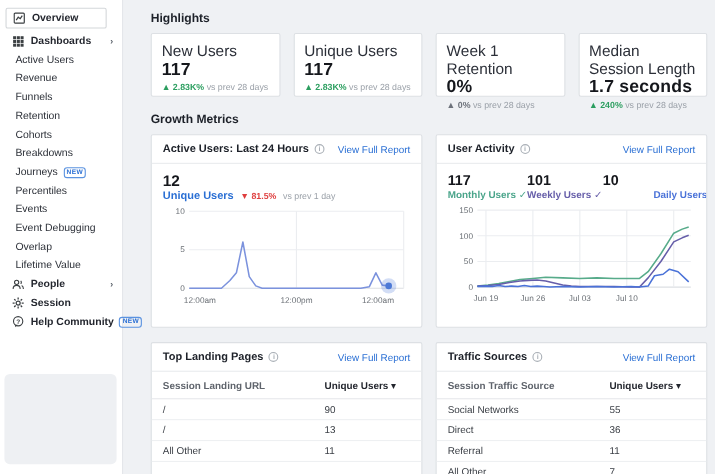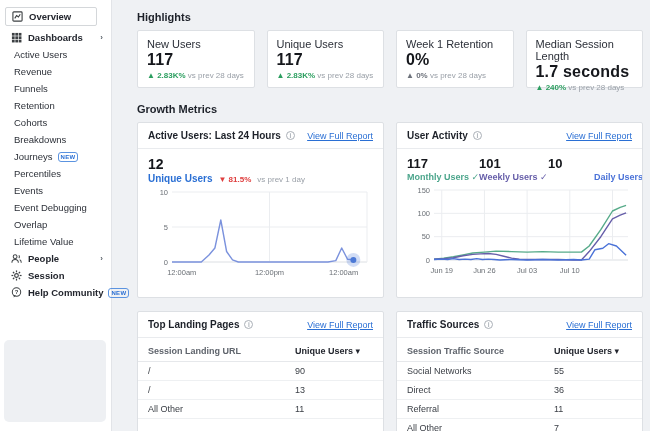--- a/index.html
+++ b/index.html
@@ -26,35 +26,35 @@
   .side-panel { position:absolute; left:4px; right:5px; top:340px; height:82px;
     background:#eef0f3; border-radius:5px; }
   
   .main { position:absolute; left:112px; top:0; right:0; bottom:0; padding:8px 7px 0 25px; }
   .sec-title { font-size:11px; font-weight:bold; color:#1d2129; margin:3px 0 7px; }
   .row { display:flex; gap:12px; }
   .card { background:#fff; border:1px solid #dde0e4; border-radius:2px; }
   
   .stats { margin-bottom:15px; }
   .stat-card { flex:1; height:58px; padding:7px 9px 0; }
-  .stat-label { font-size:11px; color:#2b2f38; }
+  .stat-label { font-size:14px; color:#2b2f38; }
   .stat-value { font-size:16px; font-weight:bold; color:#15171c; margin:1px 0 2px; letter-spacing:.2px; }
   .stat-delta { font-size:8px; font-weight:bold; }
   .d-green { color:#2b9e5f; } .d-gray { color:#6d727b; } .d-red { color:#df3e3e; }
   .compare { font-size:8px; color:#9aa0a8; font-weight:normal; }
   
   .charts { margin-bottom:13px; }
   .panel { flex:1; height:176px; overflow:hidden; }
   .panel-h { height:26px; display:flex; align-items:center; padding:0 10px;
     border-bottom:1px solid #e9ebee; }
   .panel-title { font-size:10px; font-weight:bold; color:#1d2129; }
   .info { width:9px; height:9px; border:1px solid #aab0b7; border-radius:50%;
     color:#aab0b7; font-size:6.5px; line-height:8px; text-align:center; margin-left:5px;
     font-weight:bold; flex:none; }
-  .link { margin-left:auto; font-size:9px; color:#2a6fd4; cursor:pointer;text-decoration:underline; }
+  .link { margin-left:auto; font-size:9px; color:#2a6fd4; cursor:pointer; }
   .panel-b { padding:7px 10px 0; }
   .big-val { font-size:14px; font-weight:bold; color:#15171c; }
   .metric-line { display:flex; align-items:baseline; gap:6px; margin-top:1px; }
   .metric-name { font-size:10px; font-weight:bold; color:#2a6fd4; }
   .mini-stats { display:flex; }
   .mini { width:84px; }
   .mini .v { font-size:13px; font-weight:bold; color:#15171c; }
   .mini .l { font-size:9px; font-weight:bold; margin-top:1px; white-space:nowrap; }
   .c-teal { color:#4ba58b; } .c-purple { color:#665ea9; } .c-blue { color:#4a72d8;margin-left:46px; }
   .chart-box { margin-top:2px; }

